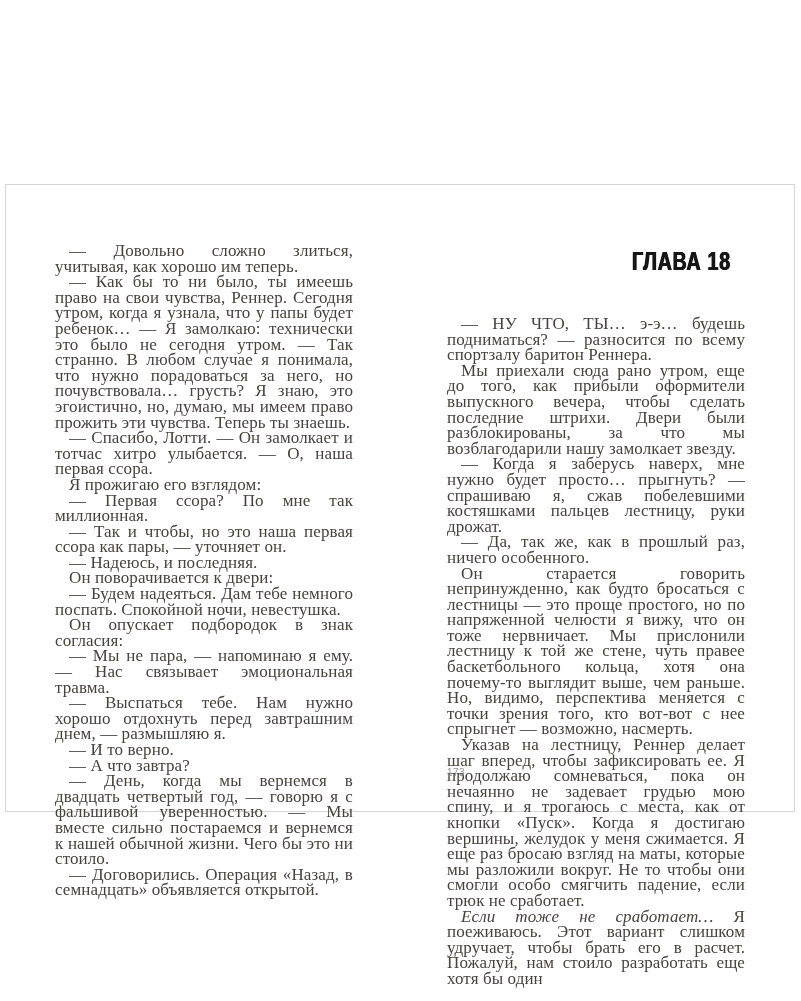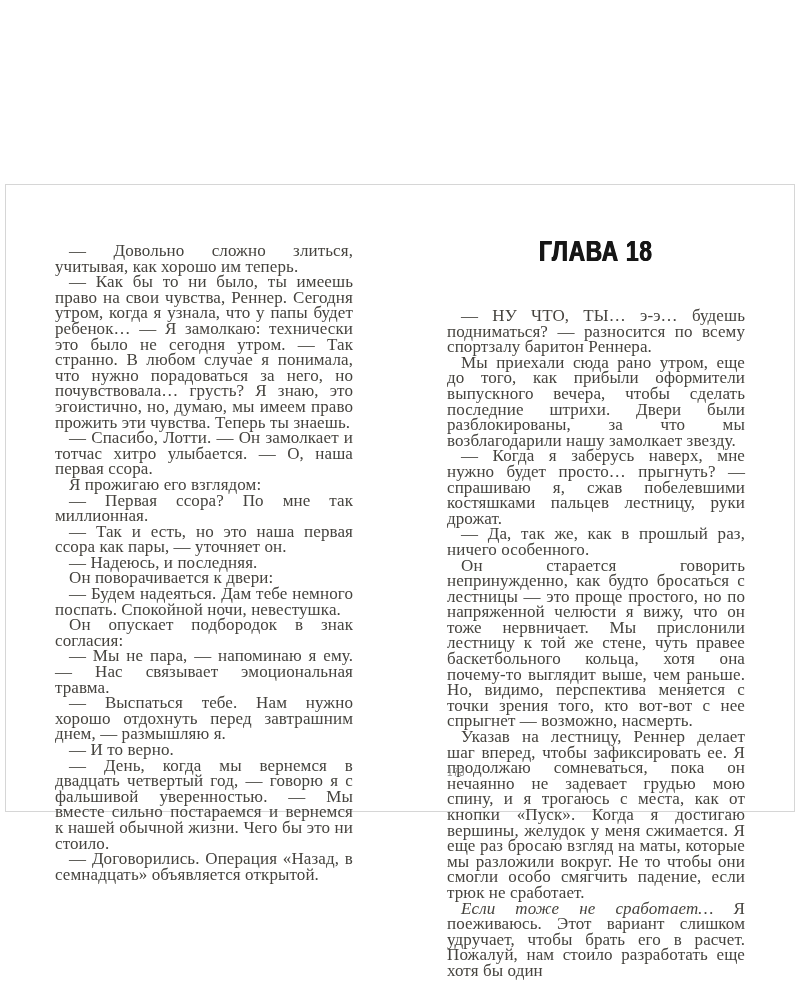--- a/index.html
+++ b/index.html
@@ -24,24 +24,24 @@
     margin: 0;
     font-size: 17px;
     line-height: 15.6px;
     text-align: justify;
     text-indent: 14px;
     color: #45433e;
     letter-spacing: 0.1px;
   }
   .page-text p.para span.italic { font-style: italic; }
   .chapter-title {
-    margin: 4px 0 40px 0;
-    text-align: center;
+    margin: 16px 0 40px 0;
+    text-align: right;
     font-family: "Liberation Sans", sans-serif;
-    font-size: 29px;
+    font-size: 25px;
     font-weight: 700;
     color: #161616;
     white-space: nowrap;
   }
   .chapter-title .squeeze {
     display: inline-block;
     transform: scaleX(0.78) scaleY(1.02);
     transform-origin: center;
     text-shadow: 0.6px 0 0 currentColor, -0.6px 0 0 currentColor;
     letter-spacing: 1px;
@@ -62,28 +62,29 @@
 
 <div class="spread">
 
   <div class="page page-left">
     <div class="page-text">
         <p class="para"><span>— Довольно сложно злиться, учитывая, как хорошо им теперь.</span></p>
         <p class="para"><span>— Как бы то ни было, ты имеешь право на свои чувства, Реннер. Сегодня утром, когда я узнала, что у папы будет ребенок… — Я замолкаю: технически это было не сегодня утром. — Так странно. В любом случае я понимала, что нужно порадоваться за него, но почувствовала… грусть? Я знаю, это эгоистично, но, думаю, мы имеем право прожить эти чувства. Теперь ты знаешь.</span></p>
         <p class="para"><span>— Спасибо, Лотти. — Он замолкает и тотчас хитро улыбается. — О, наша первая ссора.</span></p>
         <p class="para"><span>Я прожигаю его взглядом:</span></p>
         <p class="para"><span>— Первая ссора? По мне так миллионная.</span></p>
-        <p class="para"><span>— Так и есть, но это наша первая ссора как пары, — уточняет он.</span></p>
+        <p class="para"><span>— Так и чтобы, но это наша первая ссора как пары, — уточняет он.</span></p>
         <p class="para"><span>— Надеюсь, и последняя.</span></p>
         <p class="para"><span>Он поворачивается к двери:</span></p>
         <p class="para"><span>— Будем надеяться. Дам тебе немного поспать. Спокойной ночи, невестушка.</span></p>
         <p class="para"><span>Он опускает подбородок в знак согласия:</span></p>
         <p class="para"><span>— Мы не пара, — напоминаю я ему. — Нас связывает эмоциональная травма.</span></p>
         <p class="para"><span>— Выспаться тебе. Нам нужно хорошо отдохнуть перед завтрашним днем, — размышляю я.</span></p>
         <p class="para"><span>— И то верно.</span></p>
+        <p class="para"><span>— А что завтра?</span></p>
         <p class="para"><span>— День, когда мы вернемся в двадцать четвертый год, — говорю я с фальшивой уверенностью. — Мы вместе сильно постараемся и вернемся к нашей обычной жизни. Чего бы это ни стоило.</span></p>
         <p class="para"><span>— Договорились. Операция «Назад, в семнадцать» объявляется открытой.</span></p>
       </div>
   </div>
 
   <div class="page page-right">
     <h1 class="chapter-title"><span class="squeeze">ГЛАВА 18</span></h1>
     <div class="page-text">
         <p class="para"><span>— НУ ЧТО, ТЫ… э-э… будешь подниматься? — разносится по всему спортзалу баритон Реннера.</span></p>
         <p class="para"><span>Мы приехали сюда рано утром, еще до того, как прибыли оформители выпускного вечера, чтобы сделать последние штрихи. Двери были разблокированы, за что мы возблагодарили нашу замолкает звезду.</span></p>

